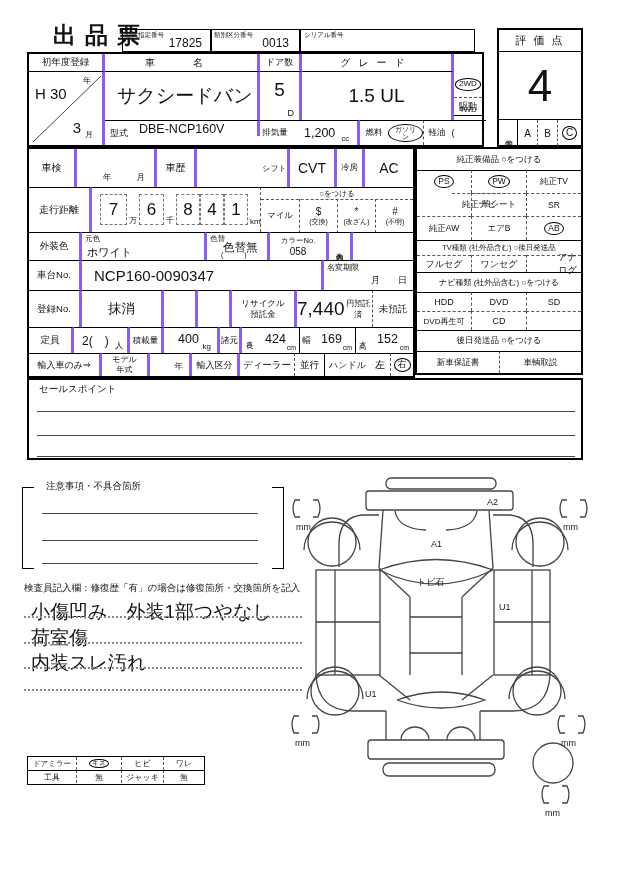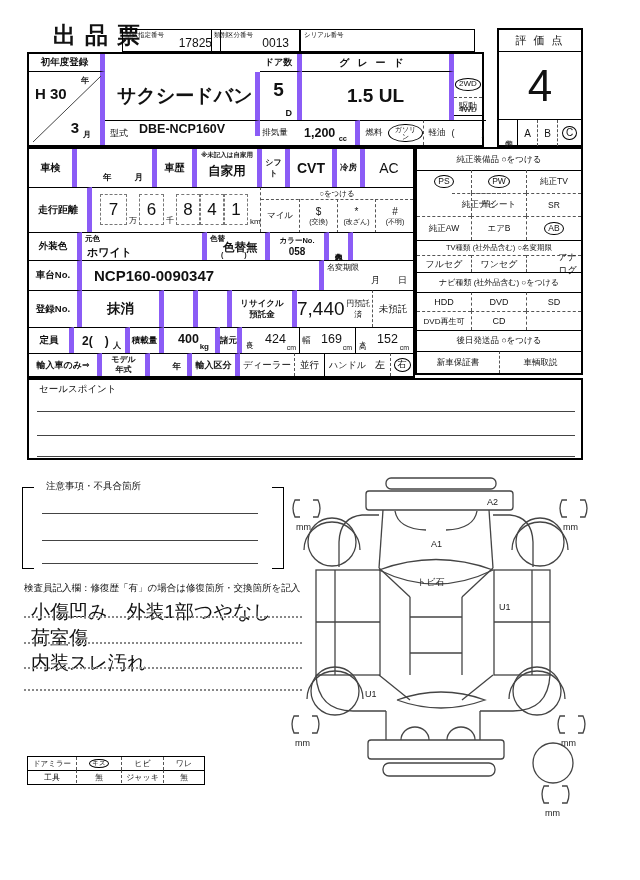--- a/index.html
+++ b/index.html
@@ -4,21 +4,21 @@
 <style>
   html,body{margin:0;padding:0;background:#fff;}
   body{font-family:"Liberation Sans","DejaVu Sans",sans-serif;color:#111;}
   #sheet{position:relative;width:640px;height:880px;background:#fff;overflow:hidden;}
   .a{position:absolute;box-sizing:border-box;}
   .cc{display:flex;align-items:center;justify-content:center;text-align:center;}
   .col{display:flex;flex-direction:column;align-items:center;justify-content:center;text-align:center;}
   .left{justify-content:flex-start;text-align:left;}
   .b2{border:2px solid #000;}
   .b15{border:1.5px solid #000;}
-  .br{border-right:5px solid #8b5cf6;font-weight:bold;}
+  .br{border-right:3px solid #8b5cf6;}
   .bl{border-left:1px solid #000;}
   .bt{border-top:1px solid #000;}
   .bt2{border-top:1.5px solid #000;}
   .bb{border-bottom:1px solid #000;}
   .dl{border-left:1px dashed #555;}
   .dt{border-top:1px dashed #555;}
   .db{border:1.5px dashed #777;}
   .vert{writing-mode:vertical-rl;text-orientation:upright;line-height:1;}
   .mark{border:1.5px solid #000;border-radius:50%;padding:1px 3px;display:inline-block;line-height:1.05;}
   .hline{position:absolute;height:1px;background:#444;}
@@ -30,21 +30,21 @@
   svg text{fill:#222;font-family:"Liberation Sans","DejaVu Sans",sans-serif;}
   svg .shape{fill:none;stroke:#444;stroke-width:1.3;}
 </style>
 </head>
 <body>
 
 <div id="sheet">
 
   <div class="a" style="left:53px;top:20px;font-size:23px;font-weight:bold;letter-spacing:9px;">出品票</div>
 
-  <div class="a b15" style="left:122px;top:29px;width:99px;height:23px;">
+  <div class="a b15" style="left:122px;top:29px;width:89px;height:23px;">
     <span class="a f6" style="left:2px;top:1px;">型式指定番号</span>
     <span class="a f12" style="right:8px;top:6px;">17825</span>
   </div>
   <div class="a b15" style="left:211px;top:29px;width:89px;height:23px;">
     <span class="a f6" style="left:2px;top:1px;">類別区分番号</span>
     <span class="a f12" style="right:10px;top:6px;">0013</span>
   </div>
   <div class="a b15" style="left:300px;top:29px;width:175px;height:23px;">
     <span class="a f6" style="left:3px;top:1px;">シリアル番号</span>
     <span class="a f12" style="right:8px;top:6px;"></span>
@@ -59,20 +59,21 @@
       <div class="a cc f10 dl" style="left:38px;top:0;width:20px;height:26px;">B</div>
       <div class="a cc dl" style="left:58px;top:0;width:24px;height:26px;">
           <span class="mark f10">C</span>
         </div>
     </div>
   </div>
 
   <div class="a b2" style="left:27px;top:52px;width:457px;height:95px;">
 
     <div class="a cc f95 br bb" style="left:0;top:0;width:76px;height:18px;">初年度登録</div>
+    <div class="a cc f10 br bb" style="left:76px;top:0;width:155px;height:18px;letter-spacing:14px;">車　名</div>
     <div class="a cc f9 br bb" style="left:231px;top:0;width:42px;height:18px;">ドア数</div>
     <div class="a cc f10 br bb" style="left:273px;top:0;width:152px;height:18px;letter-spacing:8px;">グレード</div>
     <div class="a cc f9 bb" style="left:425px;top:0;width:28px;height:18px;margin-top:44px;">駆動</div>
 
     <div class="a br" style="left:0;top:18px;width:76px;height:73px;">
       <svg class="a" width="76" height="73" style="left:0;top:0;">
           <line x1="4" y1="70" x2="72" y2="4" stroke="#444" stroke-width="1"></line>
         </svg>
       <span class="a f8" style="right:11px;top:3px;">年</span>
       <span class="a f15" style="left:6px;top:13px;">H 30</span>
@@ -107,24 +108,20 @@
   </div>
 
   <div class="a b2" style="left:27px;top:147px;width:388px;height:231px;">
 
     <div class="a cc f10 br" style="left:0;top:0;width:48px;height:38px;">車検</div>
     <div class="a br" style="left:48px;top:0;width:80px;height:38px;">
       <span class="a f85" style="left:26px;bottom:3px;">年</span>
       <span class="a f85" style="right:9px;bottom:3px;">月</span>
     </div>
     <div class="a cc f10 br" style="left:128px;top:0;width:40px;height:38px;">車歴</div>
-    <div class="a br" style="left:168px;top:0;width:65px;height:38px;">
-      <div class="cc f6" style="padding-top:2px;">※未記入は自家用</div>
-      <div class="cc f125" style="padding-top:3px;">自家用</div>
-    </div>
     <div class="a cc f8 br" style="left:233px;top:0;width:28px;height:38px;">シフト</div>
     <div class="a cc f14 br" style="left:261px;top:0;width:47px;height:38px;">CVT</div>
     <div class="a cc f85 br" style="left:308px;top:0;width:28px;height:38px;">冷房</div>
     <div class="a cc f14" style="left:336px;top:0;width:48px;height:38px;">AC</div>
 
     <div class="a cc f10 br bt2" style="left:0;top:38px;width:63px;height:45px;">走行距離</div>
     <div class="a bt2" style="left:63px;top:38px;width:168px;height:45px;">
       <div class="a db cc f17" style="left:8px;top:6px;width:27px;height:31px;">7</div>
       <span class="a f8" style="left:37px;top:27px;">万</span>
       <div class="a db cc f17" style="left:47px;top:6px;width:25px;height:31px;">6</div>
@@ -239,21 +236,21 @@
     <div class="a cc f85 dl" style="left:109px;top:21px;width:55px;height:23px;">純正TV</div>
     <div class="a cc f85 dt" style="left:0;top:44px;width:54px;height:23px;margin-left:35px;">純正ナビ</div>
     <div class="a cc f85 dl dt" style="left:54px;top:44px;width:55px;height:23px;">革シート</div>
     <div class="a cc f85 dl dt" style="left:109px;top:44px;width:55px;height:23px;">SR</div>
     <div class="a cc f85 dt" style="left:0;top:67px;width:54px;height:24px;">純正AW</div>
     <div class="a cc f85 dl dt" style="left:54px;top:67px;width:55px;height:24px;">エアB</div>
     <div class="a cc dl dt" style="left:109px;top:67px;width:55px;height:24px;">
         <span class="mark f85">AB</span>
       </div>
 
-    <div class="a cc f75 bt2" style="left:0;top:91px;width:164px;height:15px;">TV種類 (社外品含む) ○名変期限</div>
+    <div class="a cc f75 bt2" style="left:0;top:91px;width:164px;height:15px;">TV種類 (社外品含む) ○後日発送品</div>
     <div class="a cc f9 dt" style="left:0;top:106px;width:54px;height:17px;">フルセグ</div>
     <div class="a cc f9 dl dt" style="left:54px;top:106px;width:55px;height:17px;">ワンセグ</div>
     <div class="a cc f9 dl dt" style="left:109px;top:106px;width:55px;height:17px;padding-left:27px;">アナログ</div>
 
     <div class="a cc f8 bt2" style="left:0;top:123px;width:164px;height:20px;">ナビ種類 (社外品含む) ○をつける</div>
     <div class="a cc f9 bt" style="left:0;top:143px;width:54px;height:19px;">HDD</div>
     <div class="a cc f9 dl bt" style="left:54px;top:143px;width:55px;height:19px;">DVD</div>
     <div class="a cc f9 dl bt" style="left:109px;top:143px;width:55px;height:19px;">SD</div>
     <div class="a cc f8 dt" style="left:0;top:162px;width:54px;height:19px;">DVD再生可</div>
     <div class="a cc f9 dl dt" style="left:54px;top:162px;width:55px;height:19px;">CD</div>

